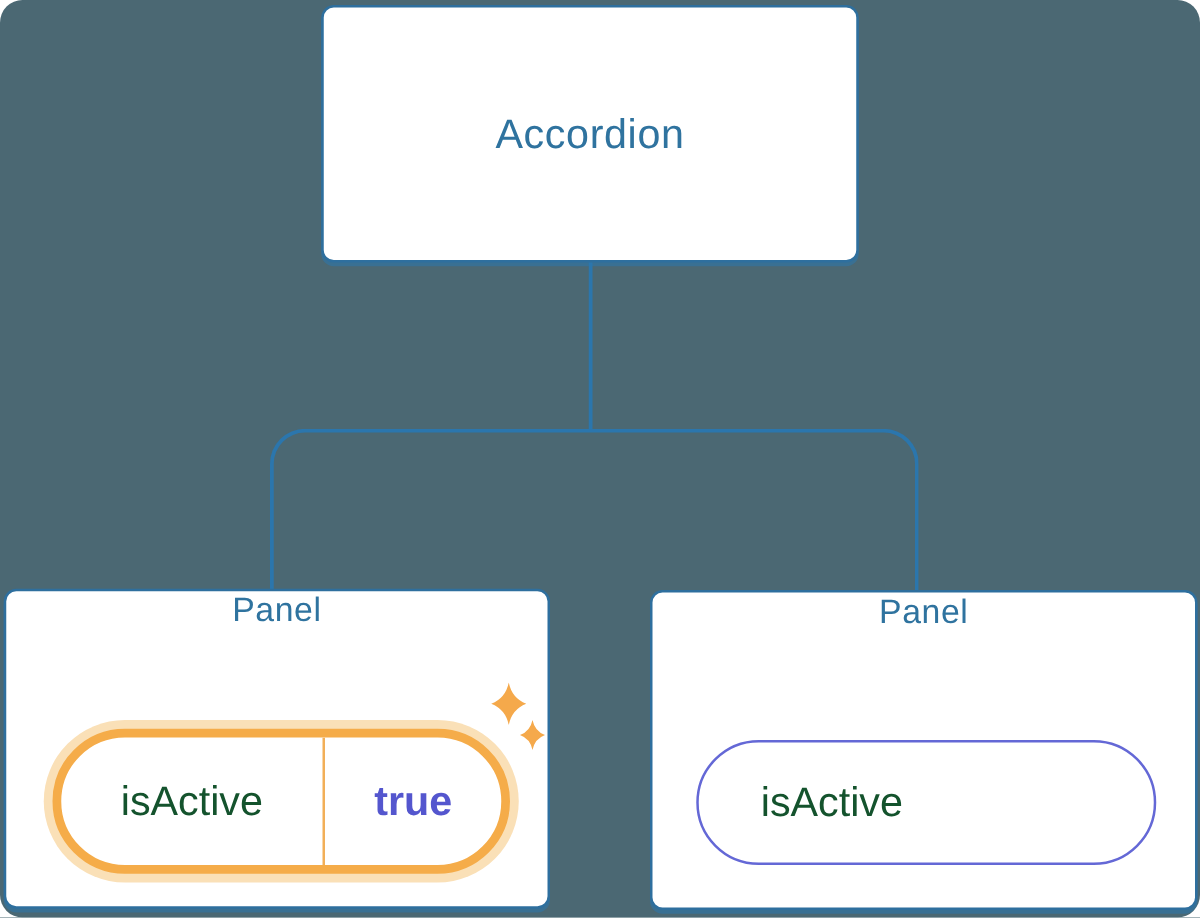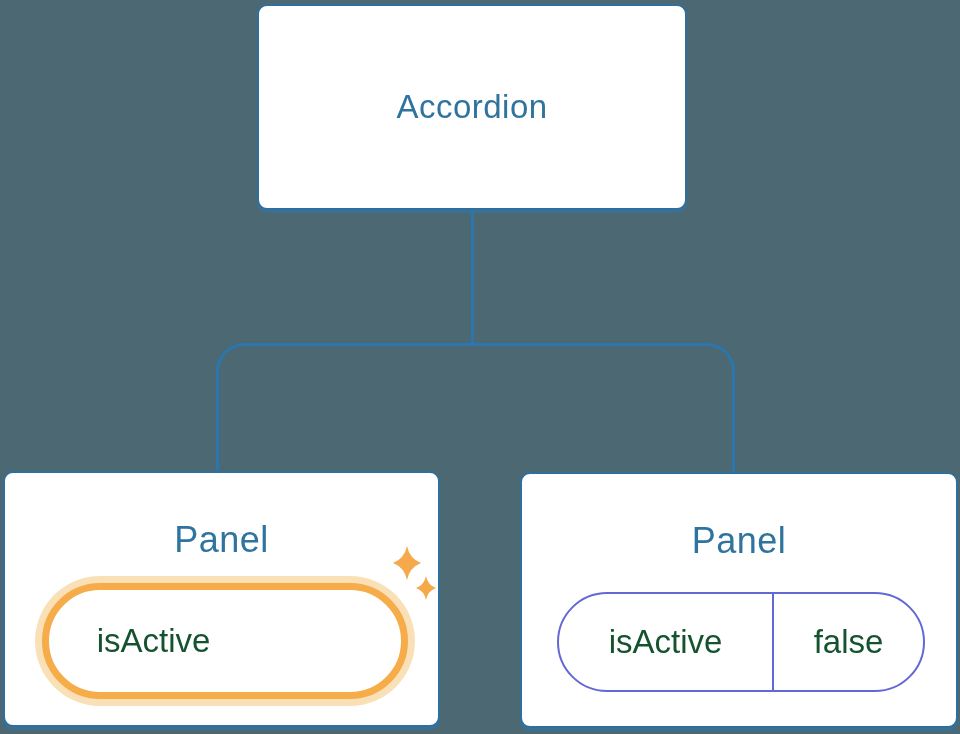--- a/index.html
+++ b/index.html
@@ -6,20 +6,21 @@
     margin: 0;
     padding: 0;
     font-family: "Liberation Sans", "DejaVu Sans", sans-serif;
   }
   .stage {
     position: relative;
     width: 960px;
     height: 734px;
     background: #4B6873;
     overflow: hidden;
+    border-radius: 18px;
   }
   
   .node {
     position: absolute;
     background: #ffffff;
     border: 2px solid #2E6F9E;
     border-radius: 10px;
     box-shadow: 0 3px 0 rgba(43, 118, 173, 0.55);
     box-sizing: border-box;
   }
@@ -29,24 +30,23 @@
     display: flex; align-items: center; justify-content: center;
   }
   .node-label {
     color: #2F739F;
     font-size: 33px;
     letter-spacing: 0.5px;
   }
   .panel-left  { left: 3px;   top: 471px; width: 437px; height: 256px; }
   .panel-right { left: 520px; top: 472px; width: 438px; height: 256px; }
   .panel-title {
-    margin-top: 46px;
     text-align: center;
     color: #2F739F;
-    font-size: 36px;
+    font-size: 27px;
     letter-spacing: 0.5px;
   }
   
   .trunk {
     position: absolute;
     left: 471px; top: 210px;
     width: 3px; height: 134px;
     background: #2B76AD;
   }
   .bracket {
@@ -114,30 +114,30 @@
   </div>
 
   <div class="trunk"></div>
   <div class="bracket"></div>
 
   <div class="node panel-left">
     <div class="panel-title">Panel</div>
 
     <div class="pill pill-highlight">
       <div class="pill-cell cell-name">isActive</div>
+      <div class="pill-cell cell-value value-bold">true</div>
     </div>
 
     <svg class="sparkles" viewBox="0 0 48 56">
       <path fill="#F5A94B" d="M15 0 Q17.5 12.5 29 17 Q17.5 21.5 15 34 Q12.5 21.5 1 17 Q12.5 12.5 15 0 Z"></path>
       <path fill="#F5A94B" d="M34 30 Q35.8 39 44 42 Q35.8 45 34 54 Q32.2 45 24 42 Q32.2 39 34 30 Z"></path>
     </svg>
   </div>
 
   <div class="node panel-right">
     <div class="panel-title">Panel</div>
 
     <div class="pill pill-plain">
       <div class="pill-cell cell-name">isActive</div>
-      <div class="pill-cell cell-value">false</div>
     </div>
   </div>
 
 </div>
 
 </body></html>

